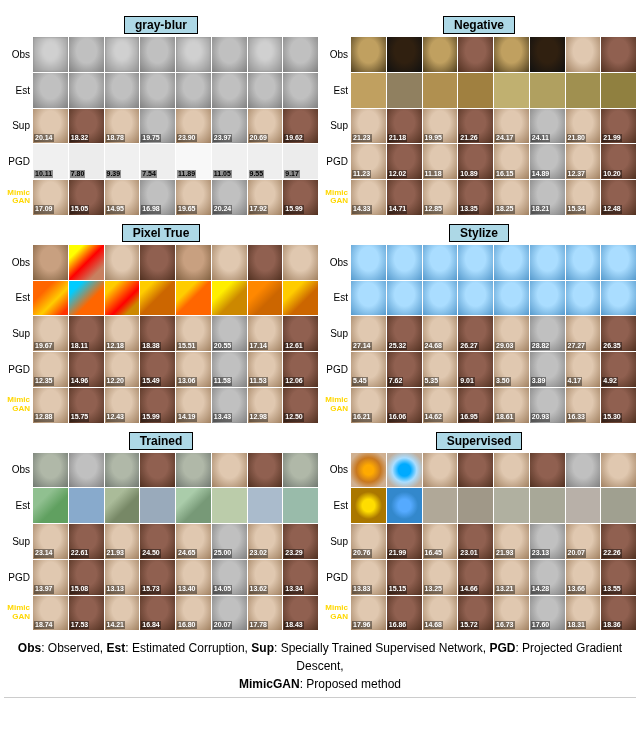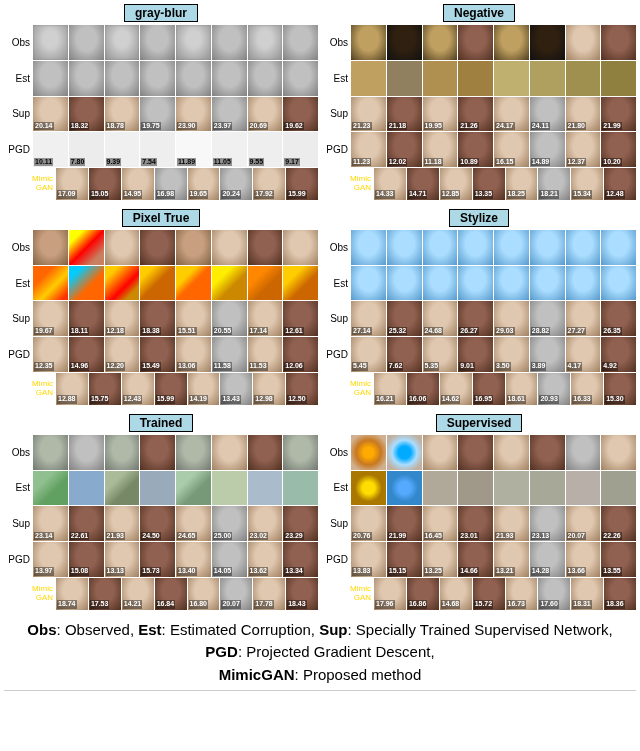--- a/index.html
+++ b/index.html
@@ -7,21 +7,21 @@
       width: 640px;
       min-height: 751px;
       background: #ffffff;
       font-family: Arial, sans-serif;
       font-size: 11px;
       color: #000;
     }
 
     .main-container {
       width: 640px;
-      padding: 4px 4px;
+      padding: 16px 4px;
     }
 
     
     .section-row {
       display: flex;
       flex-direction: row;
       margin-bottom: 8px;
       gap: 4px;
     }
 
@@ -60,28 +60,27 @@
     .row-label {
       width: 28px;
       font-size: 10px;
       font-weight: normal;
       text-align: right;
       padding-right: 2px;
       flex-shrink: 0;
     }
 
     .mimic-label {
-      font-weight: normal;
+      font-weight: bold;
       font-size: 9px;
       width: 28px;
       text-align: right;
       padding-right: 2px;
       flex-shrink: 0;
       line-height: 1.1;
-      margin-left: 23px;
     }
 
     .face-cells {
       display: flex;
       flex-direction: row;
       gap: 1px;
       flex: 1;
     }
 
     .face-cell {
@@ -132,21 +131,21 @@
     }
     .face-sim.pixel-err {
       background: radial-gradient(ellipse at 50% 40%, #c8a080 40%, #806040 100%);
     }
     .face-sim.inpaint {
       background: radial-gradient(ellipse at 50% 40%, #b0b8a8 40%, #707870 100%);
     }
 
     
     .caption-line {
-      font-size: 15px;
+      font-size: 12px;
       text-align: center;
       margin: 6px 4px 4px;
       line-height: 1.5;
     }
     .caption-line b { font-weight: bold; }
 
     
     .true-images-section {
       display: flex;
       flex-direction: column;

